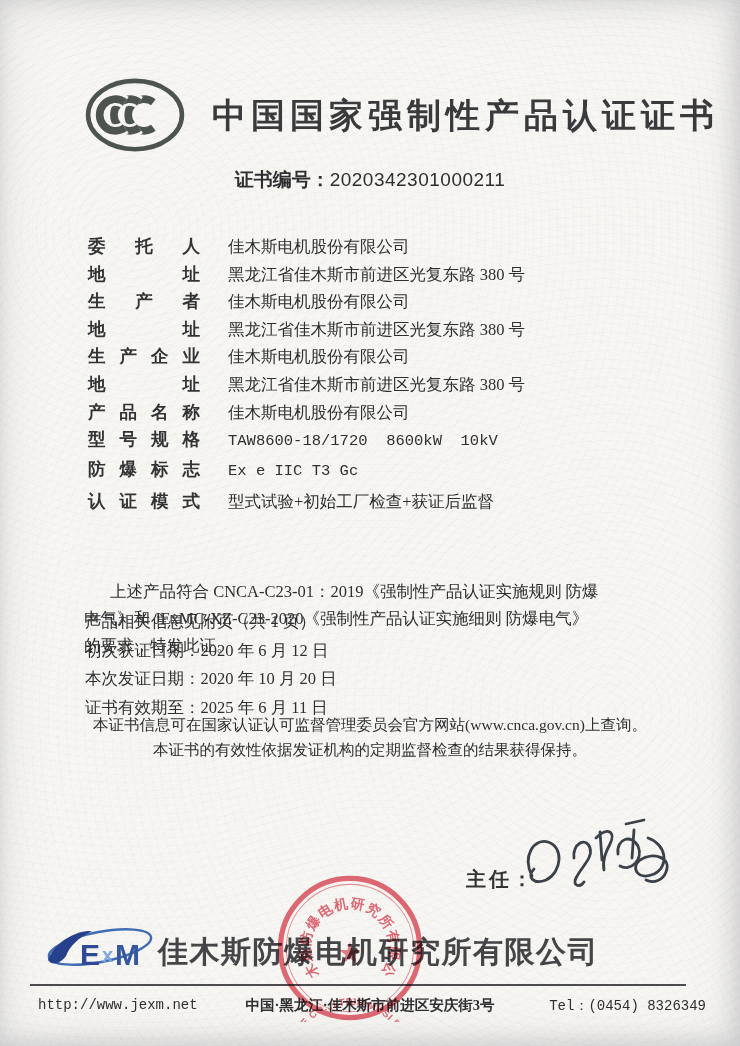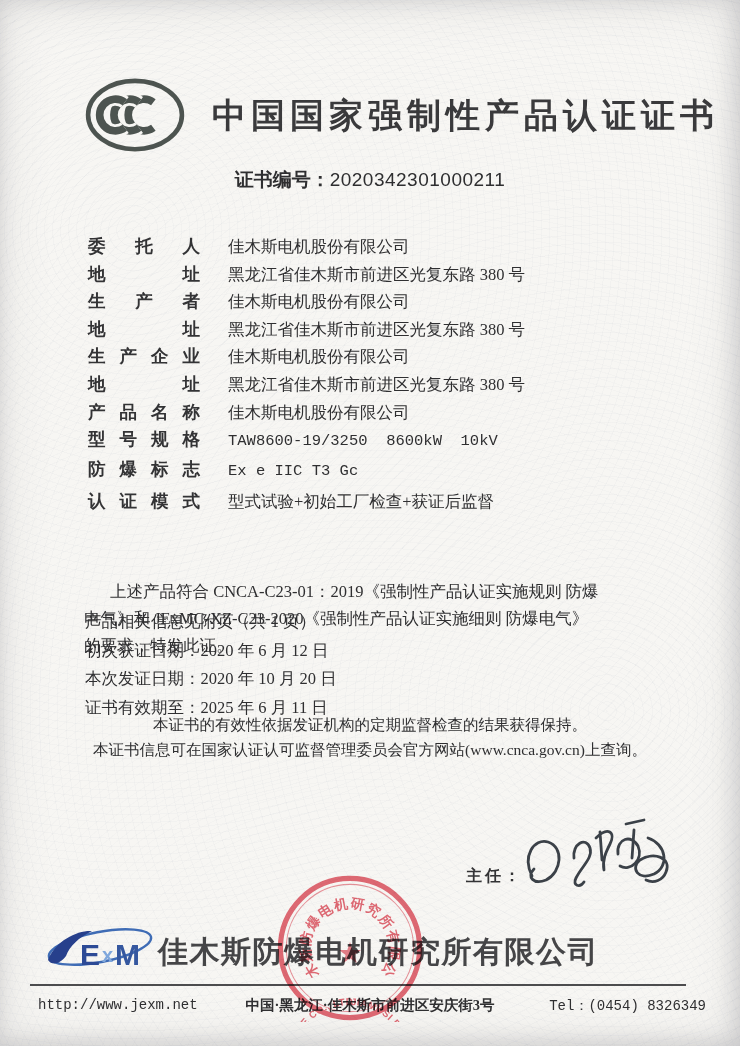--- a/index.html
+++ b/index.html
@@ -29,21 +29,21 @@
   .frow .val{margin-left:28px;font-size:16.5px;line-height:19px;white-space:pre-wrap;}
   .frow.gap{margin-top:11px;}
   .frow.mono .val{font-family:"Liberation Mono","DejaVu Sans Mono",monospace;font-size:15.5px;}
   
   .statement{position:absolute;top:561px;left:84px;width:516px;text-indent:26px;font-size:16.5px;line-height:27px;}
   
   .info{position:absolute;top:608px;left:85px;font-size:16.5px;line-height:28.5px;}
   
   .validity{position:absolute;top:713px;left:0;right:0;text-align:center;font-size:15.5px;line-height:24.5px;}
   
-  .sig-label{position:absolute;left:466px;top:866px;font-family:"Liberation Sans","DejaVu Sans",sans-serif;font-weight:600;font-size:16px;letter-spacing:3px;color:#333335;text-align:right;}
+  .sig-label{position:absolute;left:466px;top:866px;font-family:"Liberation Sans","DejaVu Sans",sans-serif;font-weight:600;font-size:20px;letter-spacing:3px;color:#333335;text-align:right;}
   .sig-svg{position:absolute;left:514px;top:814px;width:200px;height:102px;}
   
   .stamp{position:absolute;left:276px;top:874px;width:148px;height:148px;opacity:.88;mix-blend-mode:multiply;z-index:6;}
   
   .f-logo{position:absolute;left:40px;top:918px;width:118px;height:62px;}
   .f-company{position:absolute;left:158px;top:932px;font-family:"Liberation Sans","DejaVu Sans",sans-serif;font-weight:700;font-size:30px;letter-spacing:1.5px;color:#454547;white-space:nowrap;}
   .f-rule{position:absolute;left:30px;top:984px;width:656px;border-top:2px solid #4c4c4e;height:0;}
   .f-web{position:absolute;left:38px;top:997px;font-family:Liberation Mono, monospace;font-size:14px;color:#2f2f31;}
   .f-addr{position:absolute;left:0;right:0;top:996px;text-align:center;font-weight:600;font-size:14.5px;color:#2f2f31;}
   .f-tel{position:absolute;right:34px;top:997px;font-family:"Liberation Mono","DejaVu Sans Mono",monospace;font-size:14px;color:#2f2f31;}
@@ -95,21 +95,21 @@
     <div class="frow">
       <span class="lbl">地 址</span>
       <span class="val">黑龙江省佳木斯市前进区光复东路 380 号</span>
     </div>
     <div class="frow">
       <span class="lbl">产 品 名 称</span>
       <span class="val">佳木斯电机股份有限公司</span>
     </div>
     <div class="frow mono">
       <span class="lbl">型 号 规 格</span>
-      <span class="val">TAW8600-19/3250  8600kW  10kV</span>
+      <span class="val">TAW8600-18/1720  8600kW  10kV</span>
     </div>
     <div class="frow mono">
       <span class="lbl">防 爆 标 志</span>
       <span class="val">Ex e IIC T3 Gc</span>
     </div>
     <div class="frow gap">
       <span class="lbl">认 证 模 式</span>
       <span class="val">型式试验+初始工厂检查+获证后监督</span>
     </div>
   </div>
@@ -117,22 +117,22 @@
   <p class="statement">上述产品符合 CNCA-C23-01：2019《强制性产品认证实施规则 防爆电气》和 JExMC-XZ-C23-2020《强制性产品认证实施细则 防爆电气》的要求，特发此证。</p>
 
   <div class="info">
     <div>产品相关信息见附页（共 1 页）</div>
     <div><span>初次获证日期：</span><span>2020 年 6 月 12 日</span></div>
     <div><span>本次发证日期：</span><span>2020 年 10 月 20 日</span></div>
     <div><span>证书有效期至：</span><span>2025 年 6 月 11 日</span></div>
   </div>
 
   <div class="validity">
+    <div>本证书信息可在国家认证认可监督管理委员会官方网站(www.cnca.gov.cn)上查询。</div>
     <div>本证书的有效性依据发证机构的定期监督检查的结果获得保持。</div>
-    <div>本证书信息可在国家认证认可监督管理委员会官方网站(www.cnca.gov.cn)上查询。</div>
   </div>
 
   <span class="sig-label">主任：</span>
   <svg class="sig-svg" viewBox="0 0 200 102">
     <g fill="none" stroke="#3b4148" stroke-width="2.8" stroke-linecap="round" stroke-linejoin="round">
       <path d="M18,62 C8,42 20,24 34,28 C50,33 48,58 32,66 C20,71 12,63 20,55"></path>
       <path d="M60,44 C58,30 72,22 76,34 C79,44 68,52 62,64 C58,72 66,74 70,68"></path>
       <path d="M86,18 L88,46 M82,24 C94,12 102,18 96,30 C92,38 88,46 90,56"></path>
       <path d="M120,16 L118,44 M112,10 L130,6"></path>
       <path d="M104,40 C102,24 118,20 124,32 C130,46 116,58 106,52"></path>

